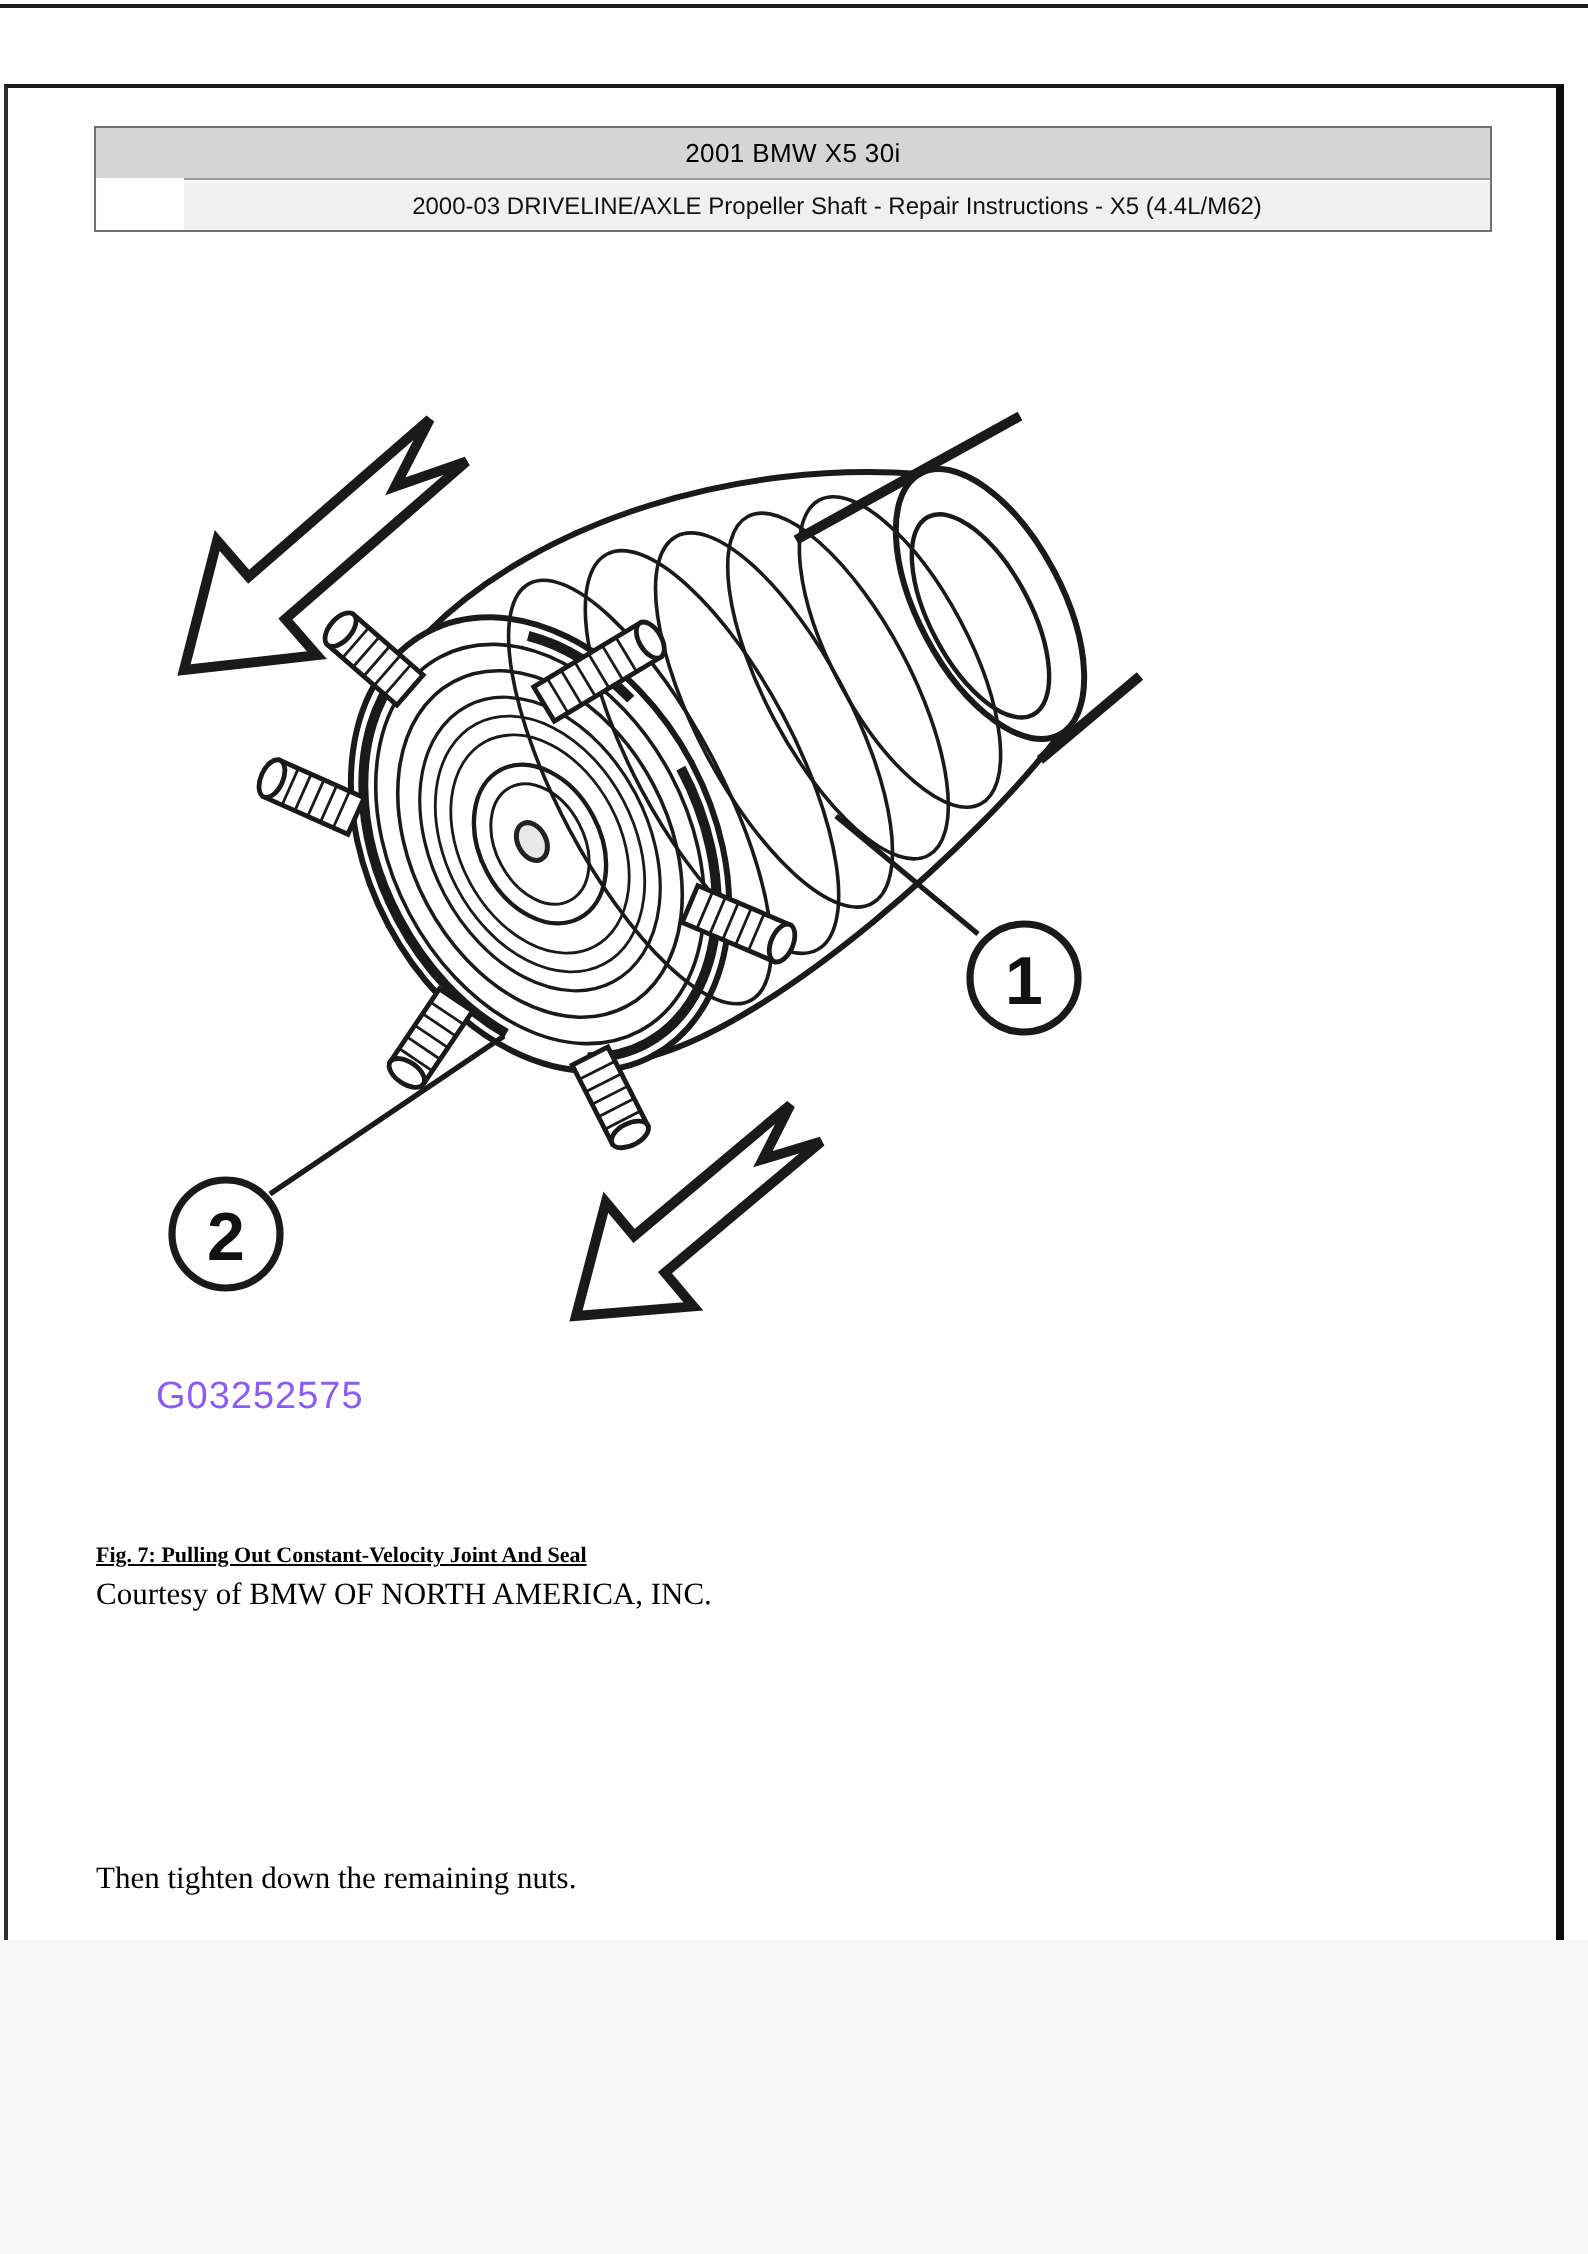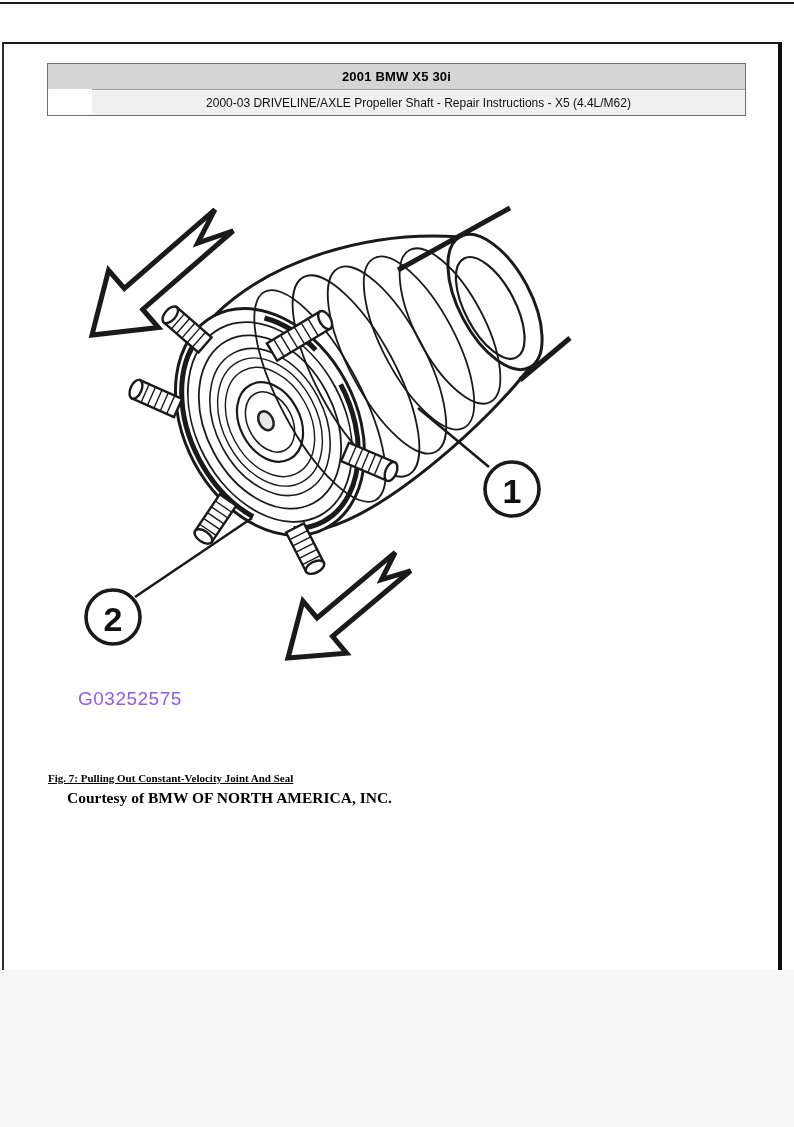--- a/index.html
+++ b/index.html
@@ -6,30 +6,30 @@
   .page{position:relative;width:794px;height:1127px;background:#ffffff;overflow:hidden;
         font-family:"Liberation Sans",sans-serif;}
   .top-rule{position:absolute;left:0;top:2px;width:794px;height:2px;background:#1c1c1c;}
   .content-frame{position:absolute;left:2px;top:42px;width:780px;height:928px;background:#ffffff;
         border-top:2px solid #1a1a1a;border-left:2px solid #2e2e2e;border-right:4px solid #0d0d0d;box-sizing:border-box;}
   .footer-band{position:absolute;left:0;top:970px;width:794px;height:157px;background:#f7f7f7;}
 
   .header-table{position:absolute;left:47px;top:63px;width:699px;border:1px solid #6f6f6f;
         box-shadow:inset 0 0 0 1px #fdfdfd;box-sizing:border-box;}
   .header-row-title{height:25px;background:#d5d5d5;display:flex;align-items:center;justify-content:center;
-        font-size:13px;font-weight:bold;color:#000;letter-spacing:.2px;}
+        font-size:13px;font-weight:normal;color:#000;letter-spacing:.2px;}
   .header-row-subtitle{height:25px;background:#f0f0f0;border-top:1px solid #9a9a9a;box-shadow:inset 0 1px 0 #ffffff;
         display:flex;align-items:center;justify-content:center;font-size:12px;color:#111;margin-left:44px;}
 
   .figure-svg{position:absolute;left:40px;top:190px;}
   .figure-code{position:absolute;left:78px;top:688px;font-size:19px;color:#8b5cf6;letter-spacing:.5px;}
 
   .caption-block{position:absolute;left:48px;top:769px;font-family:"Liberation Serif",serif;color:#000;}
   .caption-title{font-size:11px;font-weight:bold;text-decoration:underline;line-height:19px;}
-  .caption-courtesy{font-size:15.5px;font-weight:bold;line-height:19px;margin-left:19px;}
+  .caption-courtesy{font-size:15.5px;font-weight:normal;line-height:19px;}
 
   .important-block{position:absolute;left:57px;top:823px;width:686px;padding-left:98px;box-sizing:border-box;
         font-size:14px;font-weight:bold;color:#000;line-height:19px;}
   .important-label{position:absolute;left:0;top:0;font-size:14px;font-weight:bold;}
 
   .para{position:absolute;left:48px;width:700px;font-family:"Liberation Serif",serif;font-size:15.5px;color:#000;}
   .para-1{top:895px;}
   .para-2{top:931px;}
 
   .ln{stroke:#1a1a1a;fill:none;}
@@ -167,16 +167,17 @@
   </svg>
 
   <div class="figure-code">G03252575</div>
 
   <div class="caption-block">
     <div class="caption-title">Fig. 7: Pulling Out Constant-Velocity Joint And Seal</div>
     <div class="caption-courtesy">Courtesy of BMW OF NORTH AMERICA, INC.</div>
   </div>
 
 
+  <div class="para para-2">Then tighten down the remaining nuts.</div>
 
   <div class="footer-band"></div>
 
 </div>
 
 </body></html>

